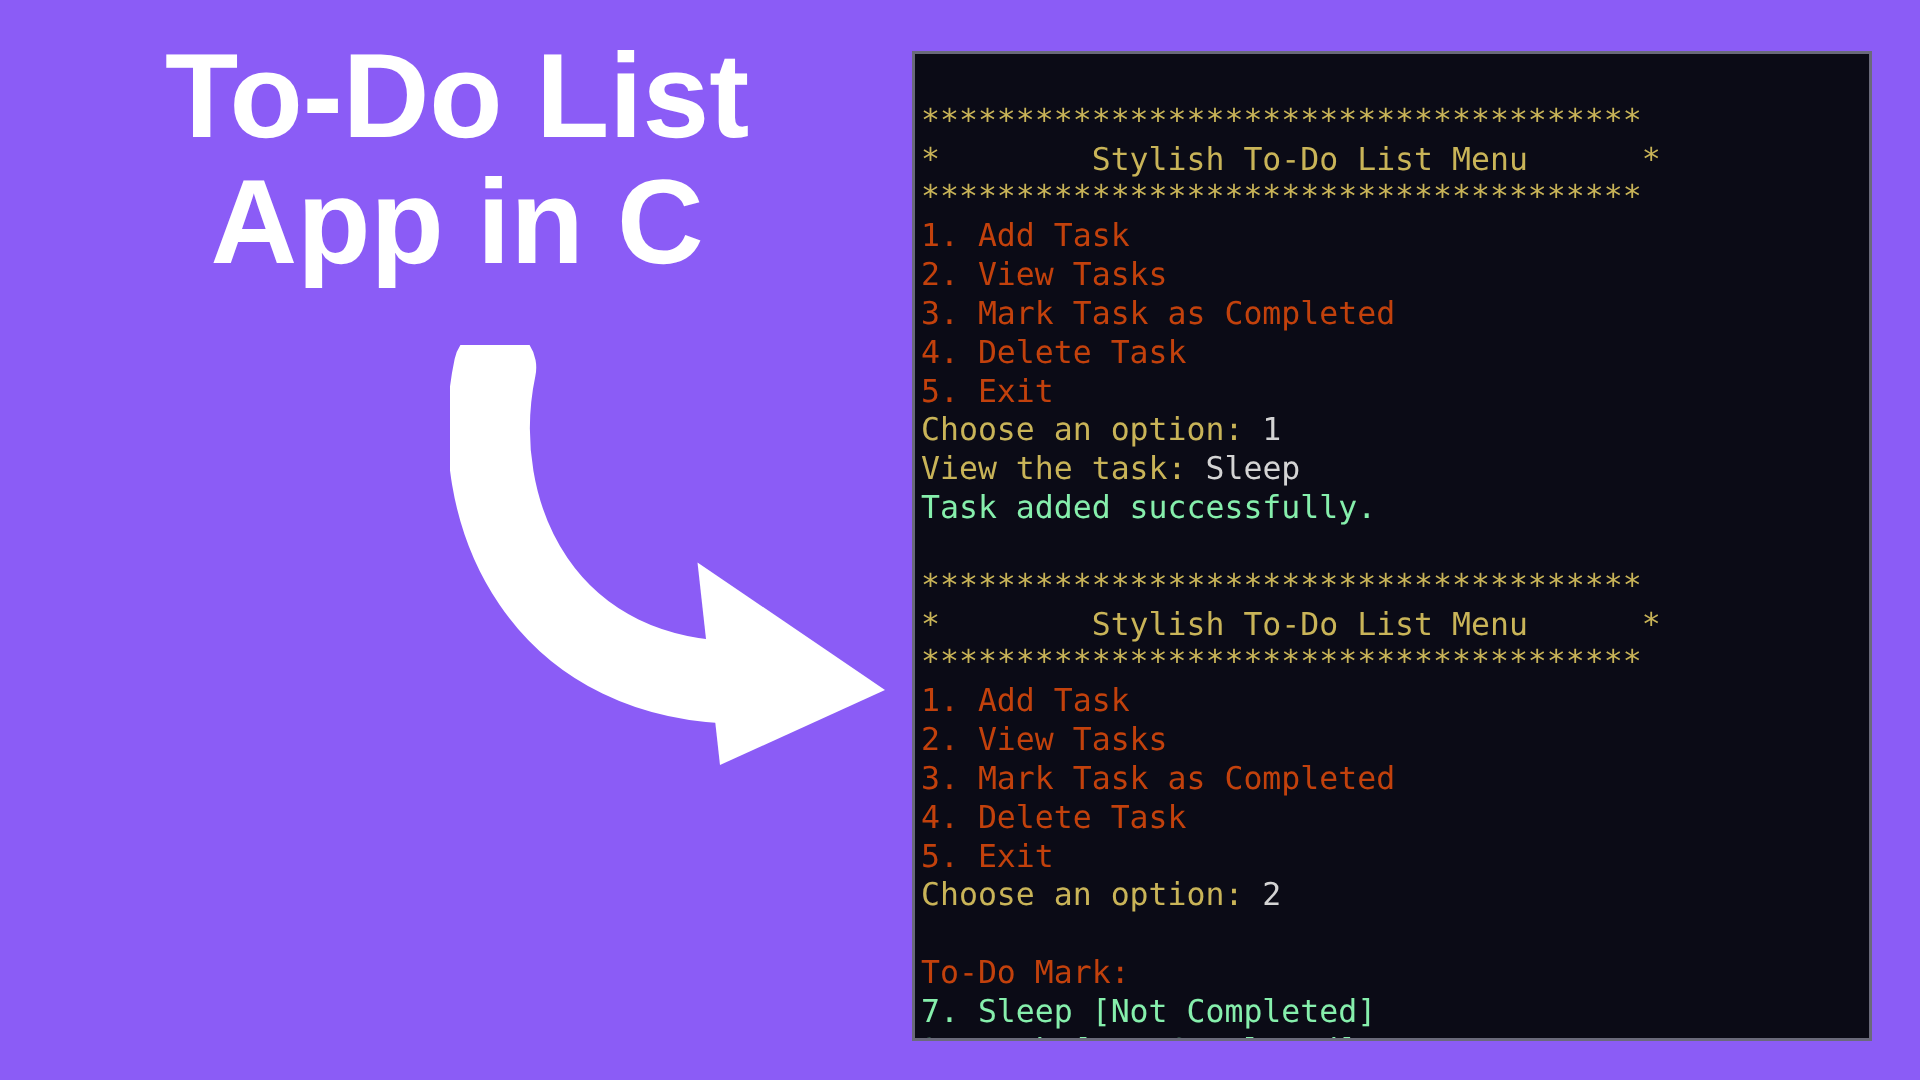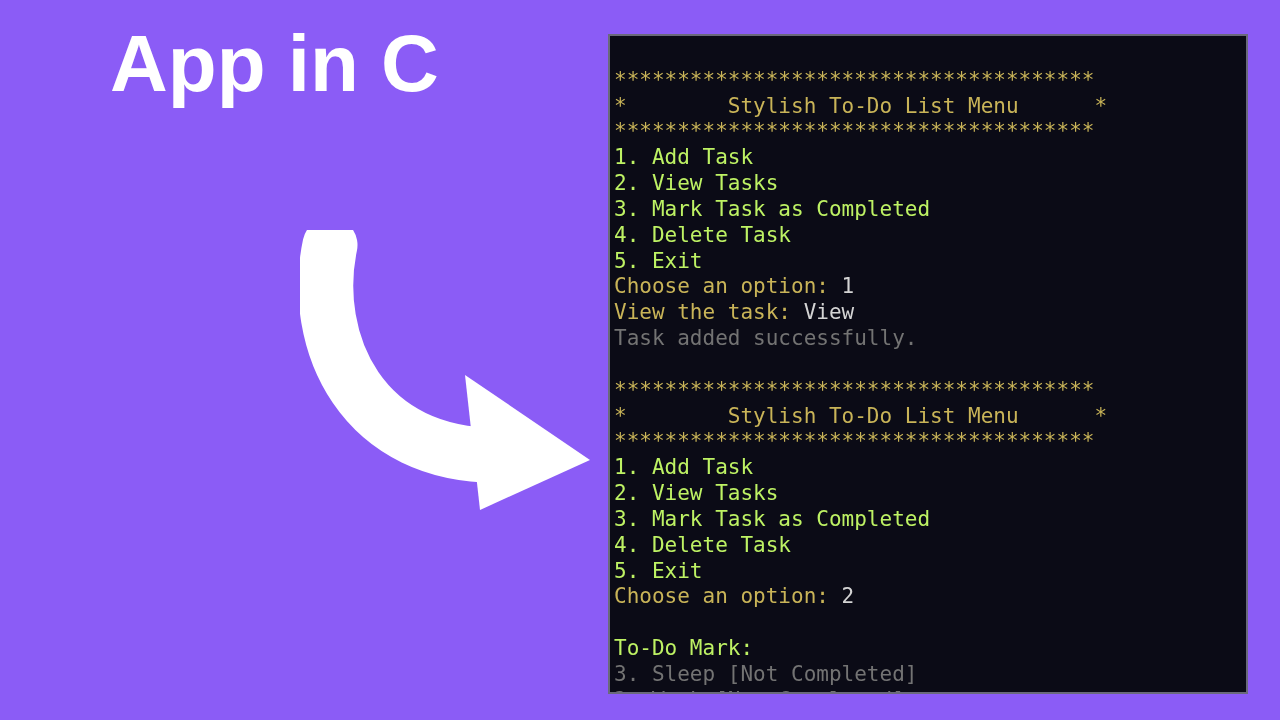--- a/index.html
+++ b/index.html
@@ -38,28 +38,29 @@
       background: #0b0b16;
       border: 2px solid #6a6a7a;
       padding: 6px 0 6px 4px;
       font-family: "Consolas", monospace;
       font-size: 21px;
       line-height: 1.23;
       overflow: hidden;
       white-space: pre;
     }
     .c-yellow { color: #c9b458; }
-    .c-blue   { color: #bef264; }
+    .c-blue   { color: #c2410c; }
     .c-white  { color: #d4d4d4; }
-    .c-green  { color: #737373; }
+    .c-green  { color: #86efac; }
   </style>
 </head>
 <body>
 
 <div class="title-block">
+  <div>To-Do List</div>
   <div>App in C</div>
 </div>
 
 <div class="arrow-wrap">
   <svg viewBox="0 0 300 280">
     <path d="M 30 15
              C 10 110, 60 230, 205 225" stroke="#fff" stroke-width="55" fill="none" stroke-linecap="round"></path>
     <path d="M 165 145 L 290 230 L 180 280 Z" fill="#fff"></path>
   </svg>
 </div>
@@ -67,29 +68,29 @@
 <div class="terminal">
 <span class="c-yellow">**************************************</span>
 <span class="c-yellow">*        Stylish To-Do List Menu      *</span>
 <span class="c-yellow">**************************************</span>
 <span class="c-blue">1. Add Task</span>
 <span class="c-blue">2. View Tasks</span>
 <span class="c-blue">3. Mark Task as Completed</span>
 <span class="c-blue">4. Delete Task</span>
 <span class="c-blue">5. Exit</span>
 <span class="c-yellow">Choose an option: </span><span class="c-white">1</span>
-<span class="c-yellow">View the task: </span><span class="c-white">View</span>
+<span class="c-yellow">View the task: </span><span class="c-white">Sleep</span>
 <span class="c-green">Task added successfully.</span>
 
 <span class="c-yellow">**************************************</span>
 <span class="c-yellow">*        Stylish To-Do List Menu      *</span>
 <span class="c-yellow">**************************************</span>
 <span class="c-blue">1. Add Task</span>
 <span class="c-blue">2. View Tasks</span>
 <span class="c-blue">3. Mark Task as Completed</span>
 <span class="c-blue">4. Delete Task</span>
 <span class="c-blue">5. Exit</span>
 <span class="c-yellow">Choose an option: </span><span class="c-white">2</span>
 
 <span class="c-blue">To-Do Mark:</span>
-<span class="c-green">3. Sleep [Not Completed]</span>
+<span class="c-green">7. Sleep [Not Completed]</span>
 <span class="c-green">2. Work [Not Completed]</span>
 </div>
 
 </body></html>

